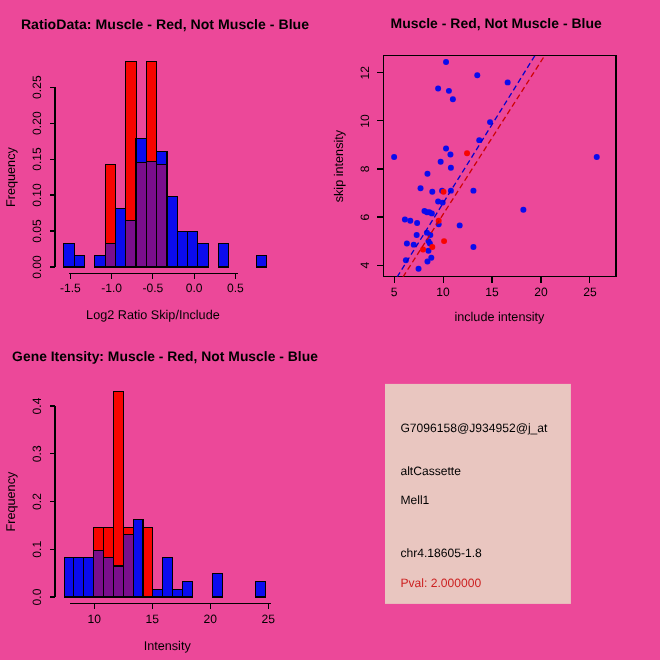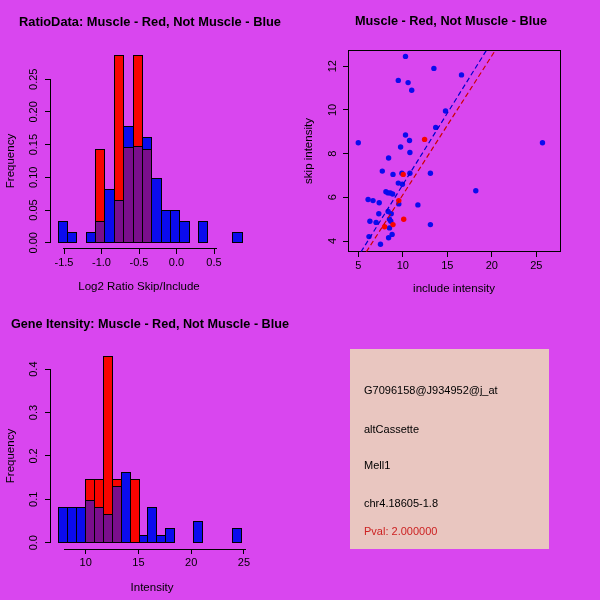--- a/index.html
+++ b/index.html
@@ -1,25 +1,25 @@
 <!DOCTYPE html>
 <html><head>
 <meta charset="utf-8">
 <style>
   html,body{margin:0;padding:0;background:#ffffff;}
-  .page{position:relative;width:600px;height:600px;background:#d946ef;overflow:hidden;
+  .page{position:relative;width:600px;height:600px;background:#ec4899;overflow:hidden;
         font-family:"Liberation Sans",sans-serif;}
   .panel{position:absolute;width:300px;height:300px;}
   #p1{left:0;top:0;} #p2{left:300px;top:0;text-align:right;} #p3{left:0;top:300px;} #p4{left:300px;top:300px;}
   svg{display:block;}
   svg text{font-family:"Liberation Sans",sans-serif;fill:#000;}
   .title{font-size:12.5px;font-weight:bold;}
   .axlab{font-size:11.5px;}
   .tick{font-size:11px;}
-  .infobox{position:absolute;left:50px;top:49px;width:199px;height:200px;}
+  .infobox{position:absolute;left:50px;top:49px;width:169px;height:200px;}
   .infoline{position:absolute;left:14px;font-size:11px;white-space:nowrap;color:#000;}
 </style>
 </head>
 <body>
 
 <div class="page">
 
   <div class="panel" id="p1">
     <svg width="300" height="300">
       <text class="title" x="150" y="26" text-anchor="middle" textLength="262" lengthAdjust="spacingAndGlyphs">RatioData: Muscle - Red, Not Muscle - Blue</text>
@@ -230,19 +230,19 @@
           <rect x="232.3" y="228.4" width="9.0" height="14.3" fill="#0b0bee" stroke="#000" stroke-width="1" shape-rendering="crispEdges"></rect>
           <rect x="232.3" y="228.4" width="9.0" height="14.3" fill="#0b0bee" stroke="#000" stroke-width="1" shape-rendering="crispEdges"></rect>
         </g>
     </svg>
   </div>
 
   <div class="panel" id="p4">
     <div class="infobox" id="infobox" style="background: rgb(233, 198, 192);">
       <div class="infoline" style="top:35px">G7096158@J934952@j_at</div>
       <div class="infoline" style="top:74px">altCassette</div>
-      <div class="infoline" style="top:110px">Mell1</div>
+      <div class="infoline" style="top:100px">Mell1</div>
       <div class="infoline" style="top:148px">chr4.18605-1.8</div>
       <div class="infoline" id="pval-line" style="top: 176px; color: rgb(204, 34, 34);">Pval: 2.000000</div>
     </div>
   </div>
 
 </div>
 
 </body></html>

